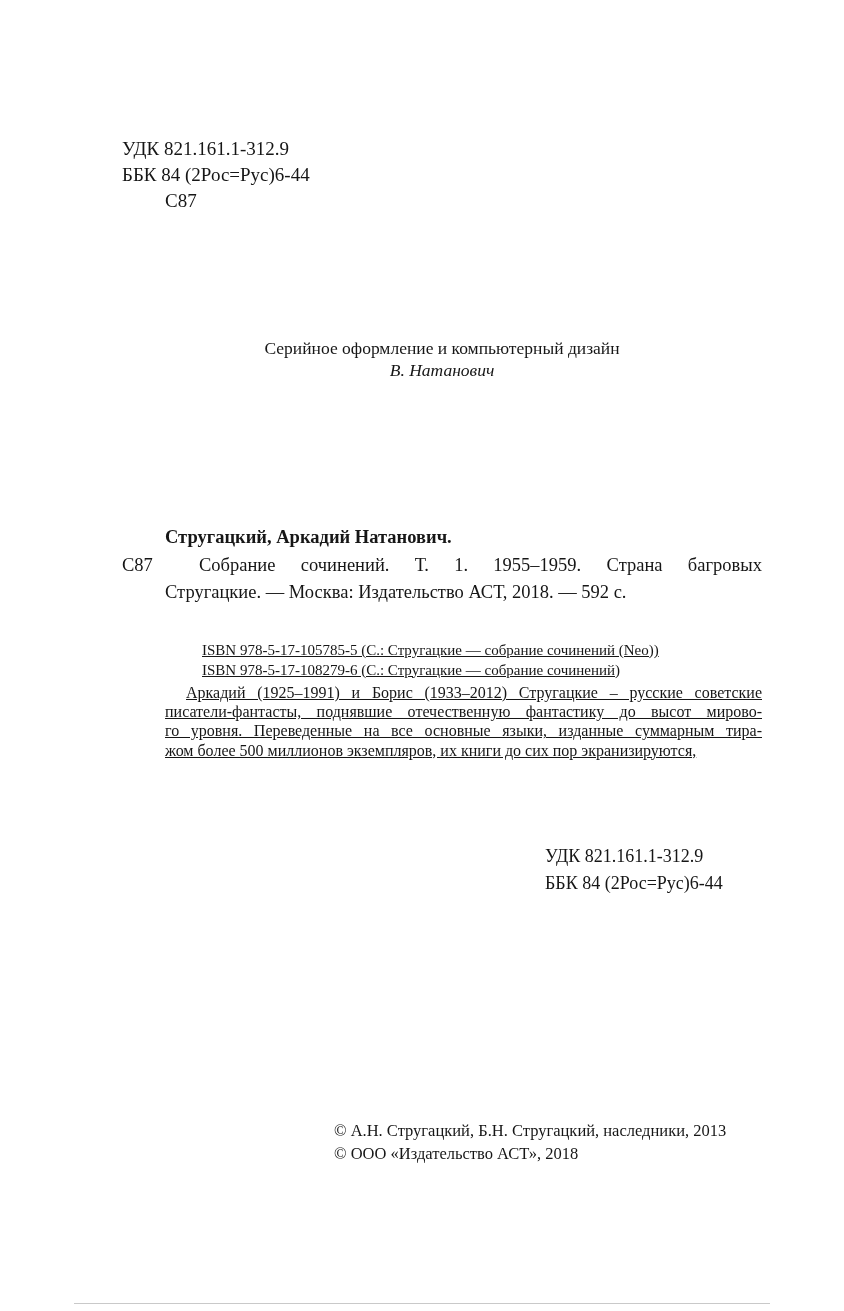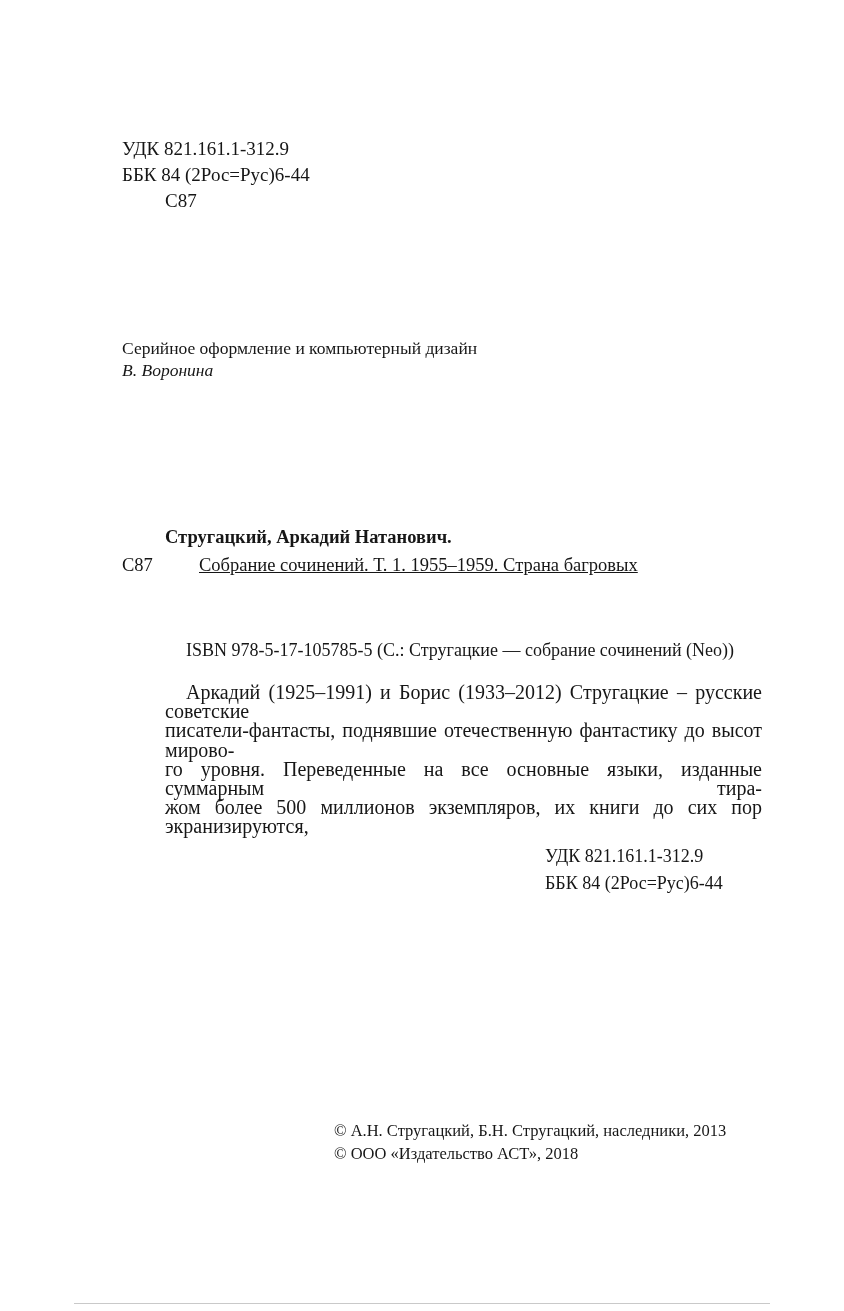--- a/index.html
+++ b/index.html
@@ -25,59 +25,62 @@
     white-space: nowrap;
   }
   .top-codes .code-c87 { margin-left: 43px; }
 
   
   .design-credit {
     position: absolute;
     left: 122px;
     top: 337px;
     width: 640px;
+    text-align: center;
     font-size: 17.5px;
     line-height: 22px;
   }
   .design-credit .credit-name { font-style: italic; }
 
   
   .bib-block {
     position: absolute;
     left: 165px;
     top: 524px;
     width: 597px;
     font-size: 18.5px;
     line-height: 27.5px;
   }
   .bib-heading { font-weight: bold; font-family: Liberation Serif, serif; }
   .bib-para { position: relative; }
   .bib-code { position: absolute; left: -43px; top: 0; }
-  .bib-lines .line { text-align: justify; text-align-last: justify; text-decoration: underline; }
+  .bib-lines .line { text-align: justify; text-align-last: justify; }
   .bib-lines .line:first-child { text-indent: 34px; }
   .bib-lines .line:last-child { text-align-last: left; }
 
   
   .isbn-block {
     position: absolute;
-    left: 186px;
+    left: 202px;
     top: 641px;
-    font-size: 18px;
+    font-size: 15px;
     line-height: 19.5px;
     white-space: nowrap;
+    text-decoration: underline;
   }
 
   
   .annotation {
     position: absolute;
     left: 165px;
     top: 683px;
     width: 597px;
-    font-size: 20px;
+    font-size: 16px;
     line-height: 19.2px;
+    text-decoration: underline;
   }
   .annotation .para .line { text-align: justify; text-align-last: justify; }
   .annotation .para .line:first-child { text-indent: 21px; }
   .annotation .para .line:last-child { text-align-last: left; }
 
   
   .bottom-codes {
     position: absolute;
     left: 545px;
     top: 843px;
@@ -112,35 +115,37 @@
 <div class="page">
 
   <div class="top-codes">
     <div>УДК 821.161.1-312.9</div>
     <div>ББК 84 (2Рос=Рус)6-44</div>
     <div class="code-c87">С87</div>
   </div>
 
   <div class="design-credit">
     <div>Серийное оформление и компьютерный дизайн</div>
-    <div class="credit-name">В. Воронина</div>
+    <div class="credit-name">В. Натанович</div>
   </div>
 
   <div class="bib-block">
     <div class="bib-heading">Стругацкий, Аркадий Натанович.</div>
     <div class="bib-para">
       <span class="bib-code">С87</span>
       <div class="bib-lines">
           <div class="line">Собрание сочинений. Т. 1. 1955–1959. Страна багровых</div>
+          <div class="line">Стругацкие. — Москва: Издательство АСТ, 2018. — 592 с.</div>
         </div>
     </div>
   </div>
 
   <div class="isbn-block">
       <div class="line">ISBN 978-5-17-105785-5 (С.: Стругацкие — собрание сочинений (Neo))</div>
+      <div class="line">ISBN 978-5-17-108279-6 (С.: Стругацкие — собрание сочинений)</div>
     </div>
 
   <div class="annotation">
     <div class="para">
         <div class="line">Аркадий (1925–1991) и Борис (1933–2012) Стругацкие – русские советские</div>
         <div class="line">писатели-фантасты, поднявшие отечественную фантастику до высот мирово-</div>
         <div class="line">го уровня. Переведенные на все основные языки, изданные суммарным тира-</div>
         <div class="line">жом более 500 миллионов экземпляров, их книги до сих пор экранизируются,</div>
       </div>
   </div>

